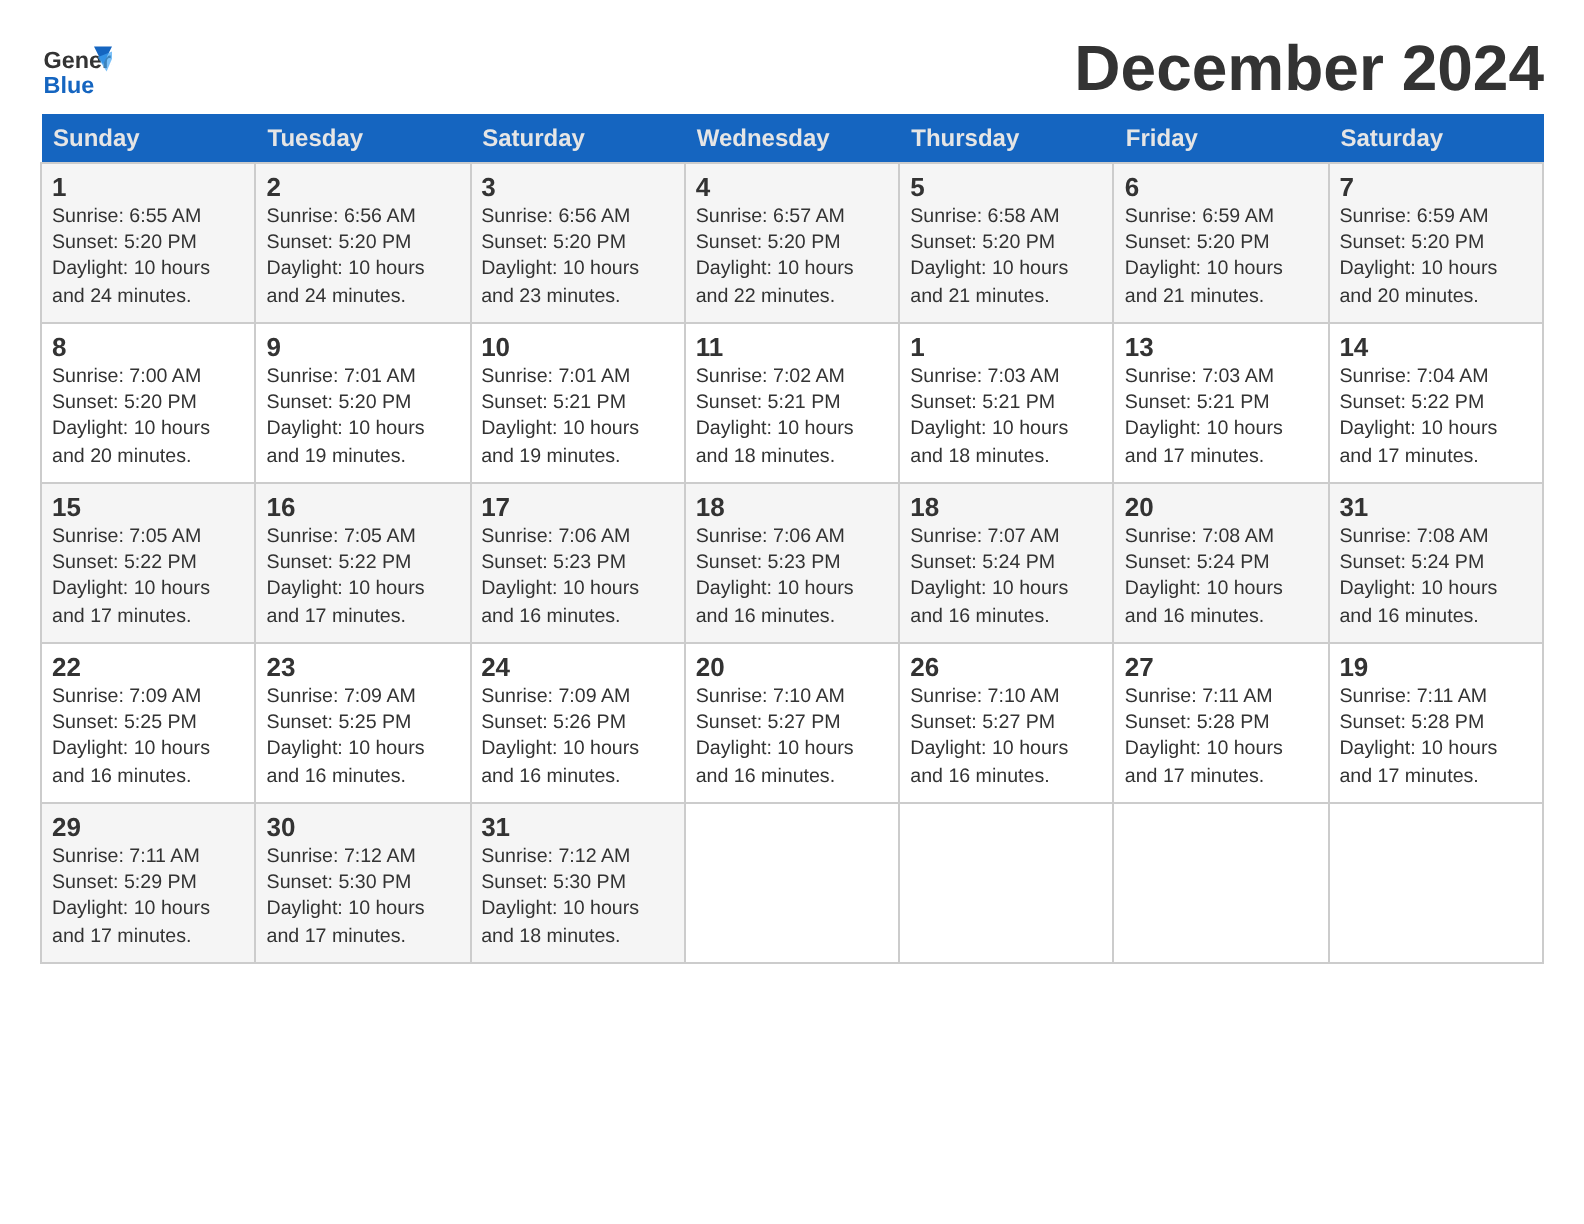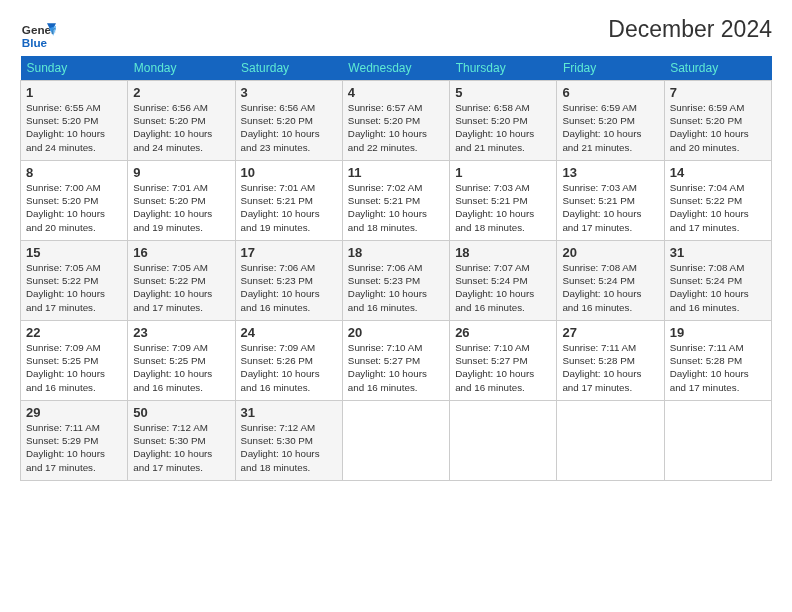--- a/index.html
+++ b/index.html
@@ -28,39 +28,39 @@
       gap: 4px;
     }
     .logo-icon {
       width: 36px;
       height: 36px;
     }
     .title-block {
       text-align: right;
     }
     .main-title {
-      font-size: 23px;
-      font-weight: normal;
+      font-size: 32px;
+      font-weight: bold;
       color: #333;
       margin-left: 20px;
     }
     .sub-title {
       font-size: 15px;
       color: #444;
     }
     table {
       width: 100%;
       border-collapse: collapse;
       table-layout: fixed;
       font-size: 10.5px;
     }
     thead tr th {
       background: #1565c0;
-      color: #5eead4;
-      font-weight: normal;
+      color: #e5e5e5;
+      font-weight: bold;
       text-align: left;
       padding: 5px 6px;
       font-size: 12px;
     }
     tbody tr td {
       border: 1px solid #ccc;
       vertical-align: top;
       padding: 4px 5px;
       color: #333;
       background: #fff;
@@ -99,21 +99,21 @@
     </div>
     <div class="title-block">
       <div class="main-title">December 2024</div>
     </div>
   </div>
 
   <table>
     <thead>
       <tr>
       <th>Sunday</th>
-          <th>Monday</th>
+          <th>Tuesday</th>
           <th>Saturday</th>
           <th>Wednesday</th>
           <th>Thursday</th>
           <th>Friday</th>
           <th>Saturday</th>
         </tr>
     </thead>
     <tbody id="calendar-body">
     <tr>
           <td>
@@ -234,21 +234,21 @@
             <span class="day-num">19</span>
             <div class="cell-content">Sunrise: 7:11 AM<br>Sunset: 5:28 PM<br>Daylight: 10 hours<br>and 17 minutes.</div>
           </td>
         </tr>
         <tr>
           <td>
             <span class="day-num">29</span>
             <div class="cell-content">Sunrise: 7:11 AM<br>Sunset: 5:29 PM<br>Daylight: 10 hours<br>and 17 minutes.</div>
           </td>
           <td>
-            <span class="day-num">50</span>
+            <span class="day-num">30</span>
             <div class="cell-content">Sunrise: 7:12 AM<br>Sunset: 5:30 PM<br>Daylight: 10 hours<br>and 17 minutes.</div>
           </td>
           <td>
             <span class="day-num">31</span>
             <div class="cell-content">Sunrise: 7:12 AM<br>Sunset: 5:30 PM<br>Daylight: 10 hours<br>and 18 minutes.</div>
           </td>
           <td class="empty-cell"></td>
           <td class="empty-cell"></td>
           <td class="empty-cell"></td>
           <td class="empty-cell"></td>

